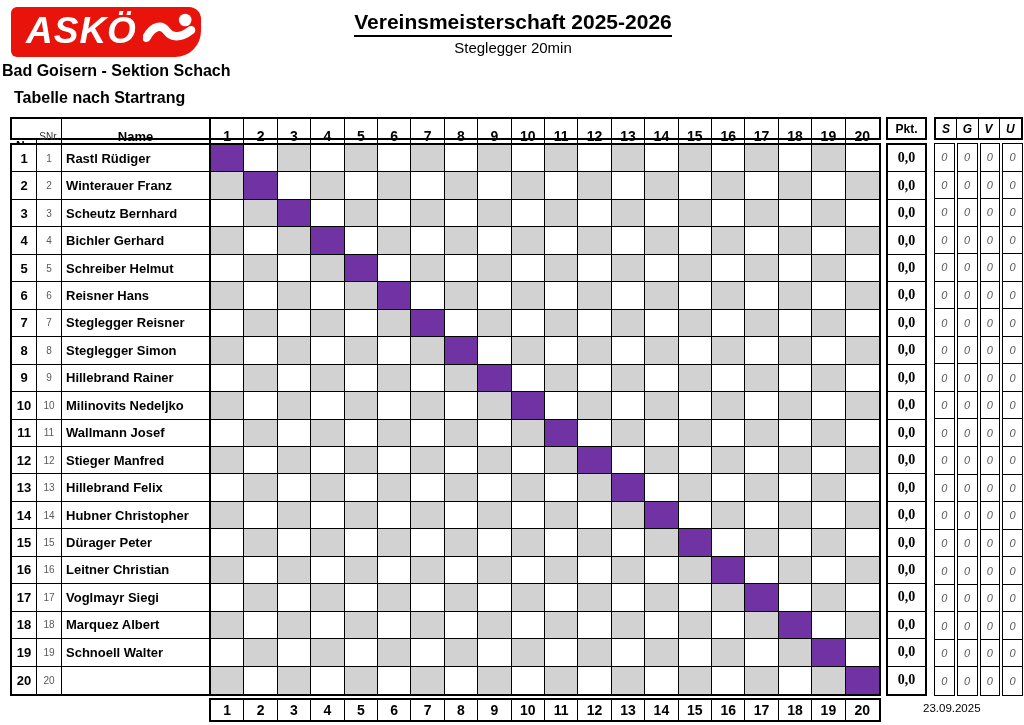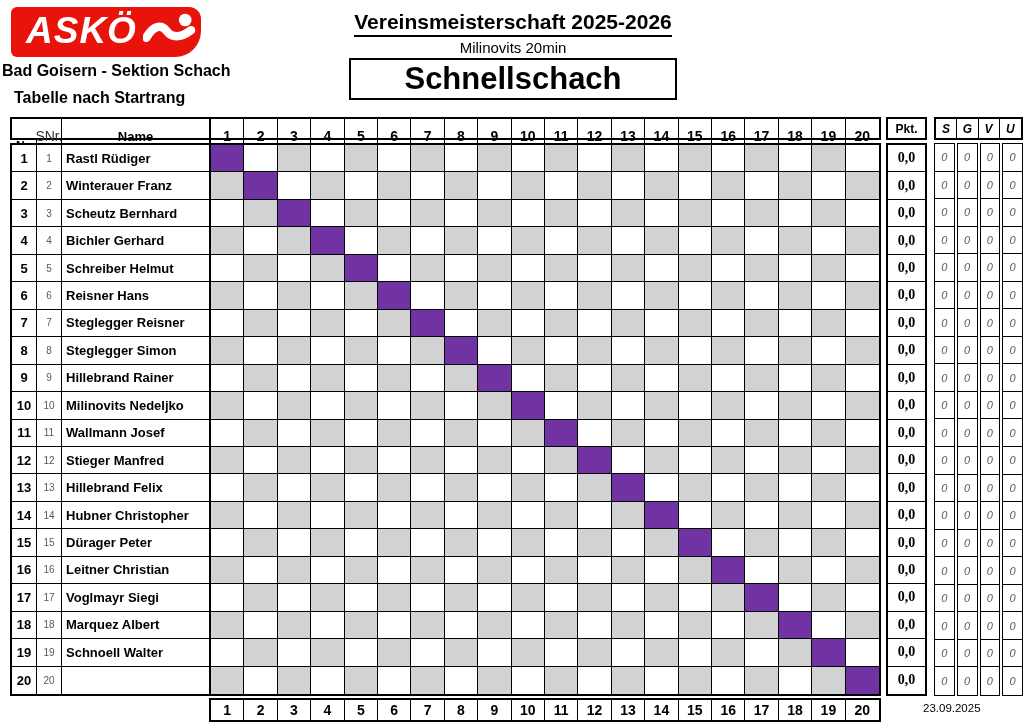--- a/index.html
+++ b/index.html
@@ -25,21 +25,21 @@
   .event-box  { position:absolute; left:349px; top:58px; width:328px; height:42px;
                 border:2px solid #000; text-align:center; font-size:31px; font-weight:bold;
                 line-height:38px; background:#fff; }
 
   
   .mh { position:absolute; left:10px; top:117px; width:871px; height:23px;
         border:2px solid #000; display:grid; grid-template-columns:25px 25px 149px repeat(20,1fr); }
   .mh > div { border-right:1px solid #000; display:flex; align-items:center; justify-content:center; }
   .mh > div:last-child { border-right:none; }
   .hnr  { font-weight:bold; font-size:12px;margin-top:20px; }
-  .hsnr { font-size:14px; color:#333; }
+  .hsnr { font-size:10px; color:#333; }
   .hname{ font-weight:bold; font-size:13px; border-right-width:2px !important; }
   .hnum { font-weight:bold; font-size:14px; }
 
   
   .mb { position:absolute; left:10px; top:143px; width:871px; height:553px;
         border:2px solid #000; display:grid; grid-template-columns:25px 25px 149px repeat(20,1fr);
         grid-template-rows:repeat(20,1fr); background:#fff; }
   .c { border-right:1px solid #000; border-bottom:1px solid #000;
        display:flex; align-items:center; justify-content:center; overflow:hidden; }
   .c.nr   { font-weight:bold; font-size:13px; }
@@ -94,24 +94,21 @@
         <path d="M4 30 C 12 15, 22 14, 28 22 C 34 30, 44 31, 57 21" fill="none" stroke="#ffffff" stroke-width="10" stroke-linecap="round"></path>
       </svg>
     </span>
   </div>
   <div class="club">Bad Goisern - Sektion Schach</div>
   <div class="tlabel">Tabelle nach Startrang</div>
 
   <div class="title-wrap">
     <span class="main-title">Vereinsmeisterschaft 2025-2026</span>
   </div>
-  <div class="subtitle">Milinovits 20min</div>
-  <div class="event-box">
-    <span>Schnellschach</span>
-  </div>
+  <div class="subtitle">Steglegger 20min</div>
 
   <div class="mh" id="main-header">
     <div class="hnr">Nr.</div>
     <div class="hsnr">SNr.</div>
     <div class="hname">Name</div>
 
   <div class="hnum">1</div>
       <div class="hnum">2</div>
       <div class="hnum">3</div>
       <div class="hnum">4</div>

